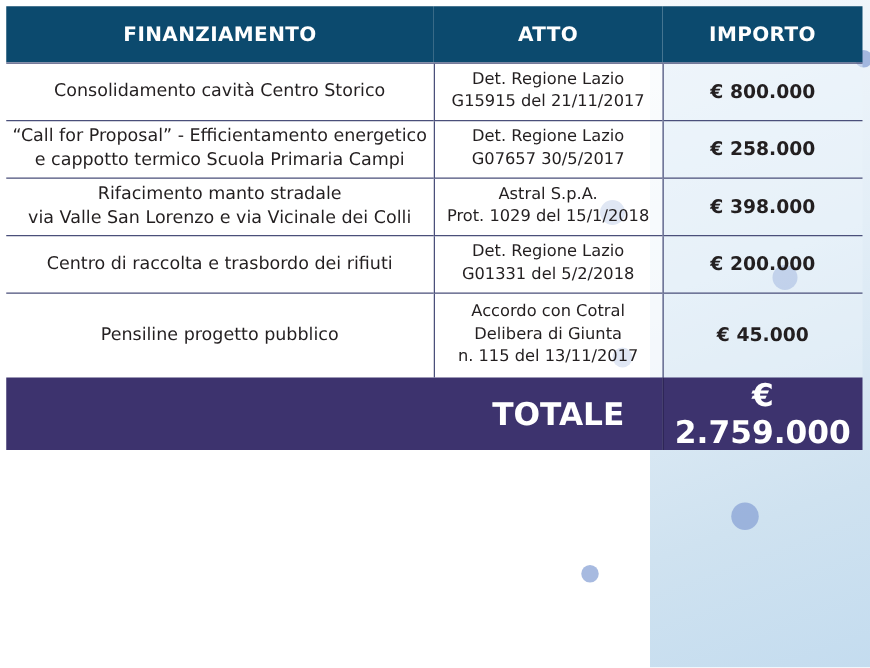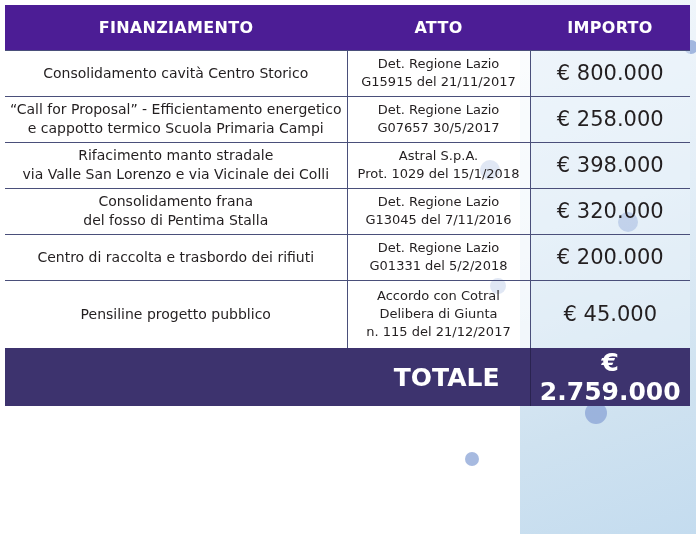--- a/index.html
+++ b/index.html
@@ -16,27 +16,27 @@
     .dot { position: absolute; border-radius: 50%; background: #8aa3d6; opacity: 0.75; }
     .table {
       position: absolute; left: 5px; top: 5px; width: 685px;
       border-collapse: collapse; table-layout: fixed;
     }
     .table td, .table th { text-align: center; vertical-align: middle; color: #231f20; }
     .col1 { width: 342px; }
     .col2 { width: 183px; }
     .col3 { width: 160px; }
     .head th {
-      background: #4c1d95; color: #ffffff; height: 45px;
+      background: #0c4a6e; color: #ffffff; height: 45px;
       font-weight: bold; font-size: 16px; letter-spacing: 0.3px;
     }
     .row td { border-top: 1.5px solid #4a4f7a; height: 46px; font-size: 14.5px; line-height: 19px; }
     .row td.c1 { background: #ffffff; font-size: 14px; }
     .row td.c2 { background: rgba(255,255,255,0.65); border-left: 1.5px solid #4a4f7a; font-size: 13px; line-height: 18px; }
-    .row td.c3 { background: rgba(235,243,250,0.45); border-left: 1.5px solid #4a4f7a; font-size: 21px; }
+    .row td.c3 { background: rgba(235,243,250,0.45); border-left: 1.5px solid #4a4f7a; font-size: 15px; font-weight: bold; }
     .row.tall td { height: 68px; }
     .total td {
       background: #3d336e; color: #ffffff; height: 46px; font-weight: bold;
     }
     .total td.tlabel { font-size: 25px; text-align: right; padding-right: 30px; }
     .total td.tval { font-size: 25px; border-left: 1.5px solid #2a2350; }
     .line { display: block; }
   </style>
 </head>
 <body>
@@ -90,47 +90,36 @@
           <span class="line">via Valle San Lorenzo e via Vicinale dei Colli</span>
         </td>
       <td class="c2">
           <span class="line">Astral S.p.A.</span>
           <span class="line">Prot. 1029 del 15/1/2018</span>
         </td>
       <td class="c3">€ 398.000</td>
     </tr>
     <tr class="row">
       <td class="c1">
-          <span class="line">Consolidamento frana</span>
-          <span class="line">del fosso di Pentima Stalla</span>
-        </td>
-      <td class="c2">
-          <span class="line">Det. Regione Lazio</span>
-          <span class="line">G13045 del 7/11/2016</span>
-        </td>
-      <td class="c3">€ 320.000</td>
-    </tr>
-    <tr class="row">
-      <td class="c1">
           <span class="line">Centro di raccolta e trasbordo dei rifiuti</span>
         </td>
       <td class="c2">
           <span class="line">Det. Regione Lazio</span>
           <span class="line">G01331 del 5/2/2018</span>
         </td>
       <td class="c3">€ 200.000</td>
     </tr>
     <tr class="row tall">
       <td class="c1">
           <span class="line">Pensiline progetto pubblico</span>
         </td>
       <td class="c2">
           <span class="line">Accordo con Cotral</span>
           <span class="line">Delibera di Giunta</span>
-          <span class="line">n. 115 del 21/12/2017</span>
+          <span class="line">n. 115 del 13/11/2017</span>
         </td>
       <td class="c3">€ 45.000</td>
     </tr>
     <tr class="total">
       <td class="tlabel" colspan="2">TOTALE</td>
       <td class="tval">€ 2.759.000</td>
     </tr>
   </tbody>
 </table>
 

